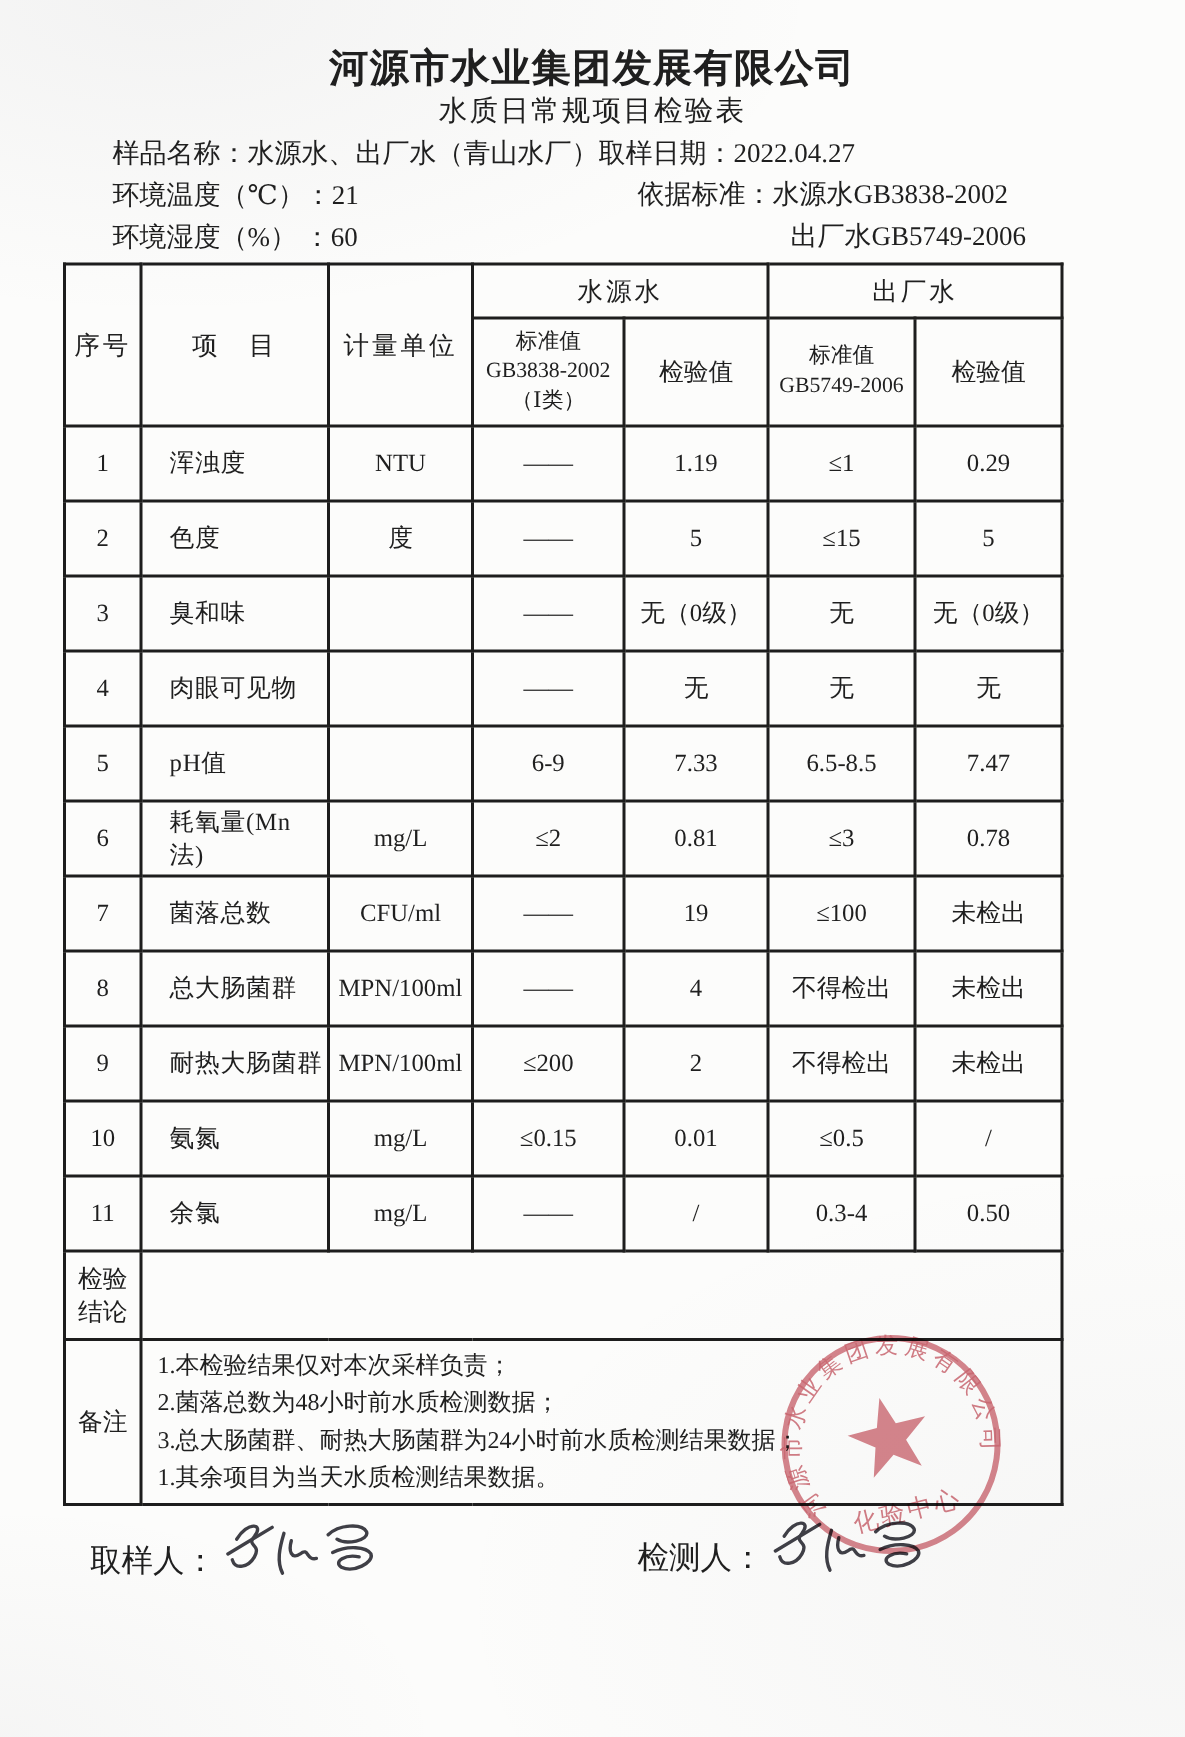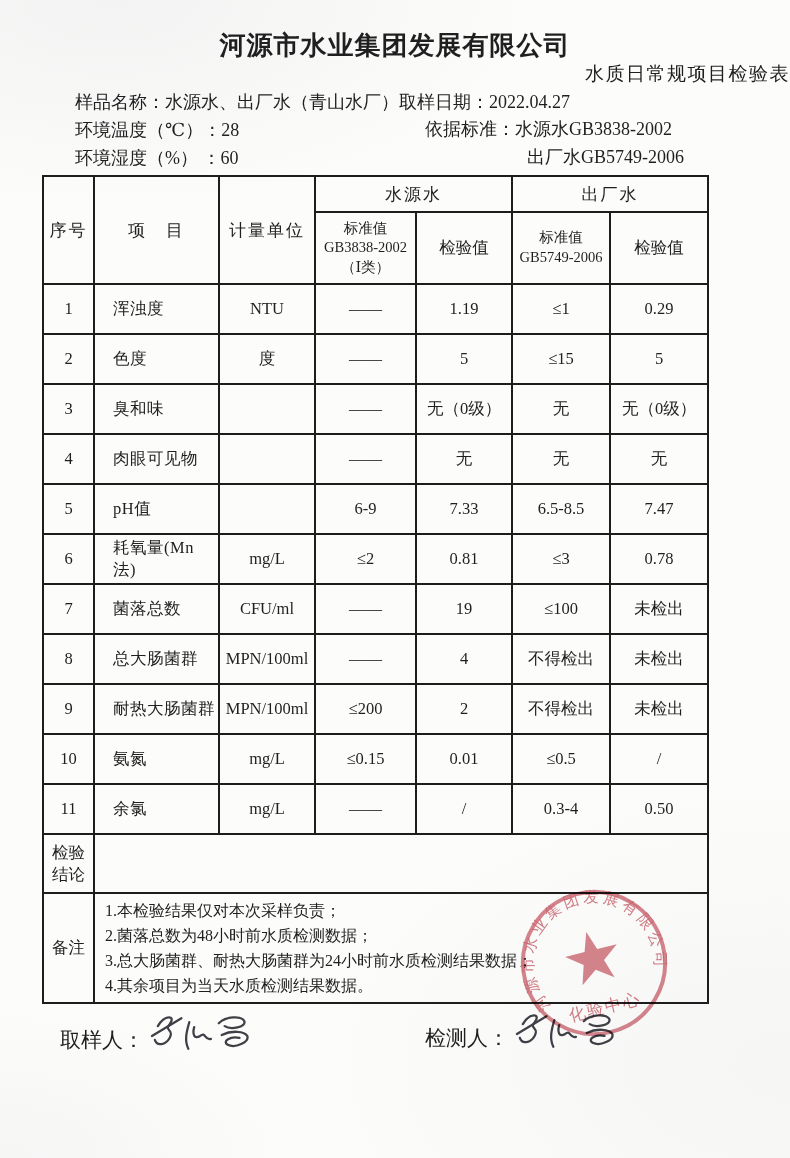--- a/index.html
+++ b/index.html
@@ -15,21 +15,21 @@
       radial-gradient(620px 300px at 14% 0%, rgba(120,120,130,.07), transparent 70%),
       radial-gradient(700px 420px at 100% 92%, rgba(120,120,130,.05), transparent 70%),
       radial-gradient(420px 220px at 0% 100%, rgba(120,120,130,.05), transparent 70%);
   }
   .company{
     position:absolute;top:28px;left:0;width:790px;margin:0;
     text-align:center;font-size:26px;font-weight:700;letter-spacing:1px;
   }
   .form-title{
     position:absolute;top:61px;left:0;width:790px;
-    text-align:right;font-size:19px;letter-spacing:1.5px;
+    text-align:center;font-size:19px;letter-spacing:1.5px;
   }
   .line{position:absolute;font-size:18px;white-space:nowrap}
   .l1{top:90px;left:75px}
   .l2l{top:118px;left:75px}
   .l2r{top:117px;left:425px}
   .l3l{top:146px;left:75px}
   .l3r{top:145px;left:527px}
 
   table.main{
     position:absolute;top:175px;left:42px;width:665px;
@@ -63,21 +63,21 @@
 </style>
 </head>
 <body>
 
 <div class="texture"></div>
 
 <h1 class="company">河源市水业集团发展有限公司</h1>
 <div class="form-title">水质日常规项目检验表</div>
 
 <div class="line l1"><span>样品名称：</span><span>水源水、出厂水（青山水厂）</span><span>取样日期：</span><span>2022.04.27</span></div>
-<div class="line l2l">环境温度（℃）：28</div>
+<div class="line l2l">环境温度（℃）：21</div>
 <div class="line l2r"><span>依据标准：</span><span>水源水GB3838-2002</span></div>
 <div class="line l3l">环境湿度（%） ：60</div>
 <div class="line l3r">出厂水GB5749-2006</div>
 
 <table class="main">
   <colgroup>
     <col style="width:51px">
       <col style="width:125px">
       <col style="width:96px">
     <col style="width:101px">
@@ -209,21 +209,21 @@
       <td class="pre">检验
 结论</td>
       <td colspan="6"></td>
     </tr>
     <tr class="notes">
       <td>备注</td>
       <td colspan="6" class="notes-content">
         <div>1.本检验结果仅对本次采样负责；</div>
         <div>2.菌落总数为48小时前水质检测数据；</div>
         <div>3.总大肠菌群、耐热大肠菌群为24小时前水质检测结果数据；</div>
-        <div>4.其余项目为当天水质检测结果数据。</div>
+        <div>1.其余项目为当天水质检测结果数据。</div>
       </td>
     </tr>
   </tbody>
 </table>
 
 <div class="sign-line sampler">
   <span>取样人：</span><svg class="sig" width="118" height="48" viewBox="0 0 120 48">
     <g fill="none" stroke="#2b2b33" stroke-width="2.3" stroke-linecap="round" stroke-linejoin="round" opacity=".9">
       <path d="M10,16 C17,4 29,5 22,14 C16,21 27,19 22,28 C18,35 9,37 7,30"></path>
       <path d="M4,26 C14,20 24,14 34,8"></path>

